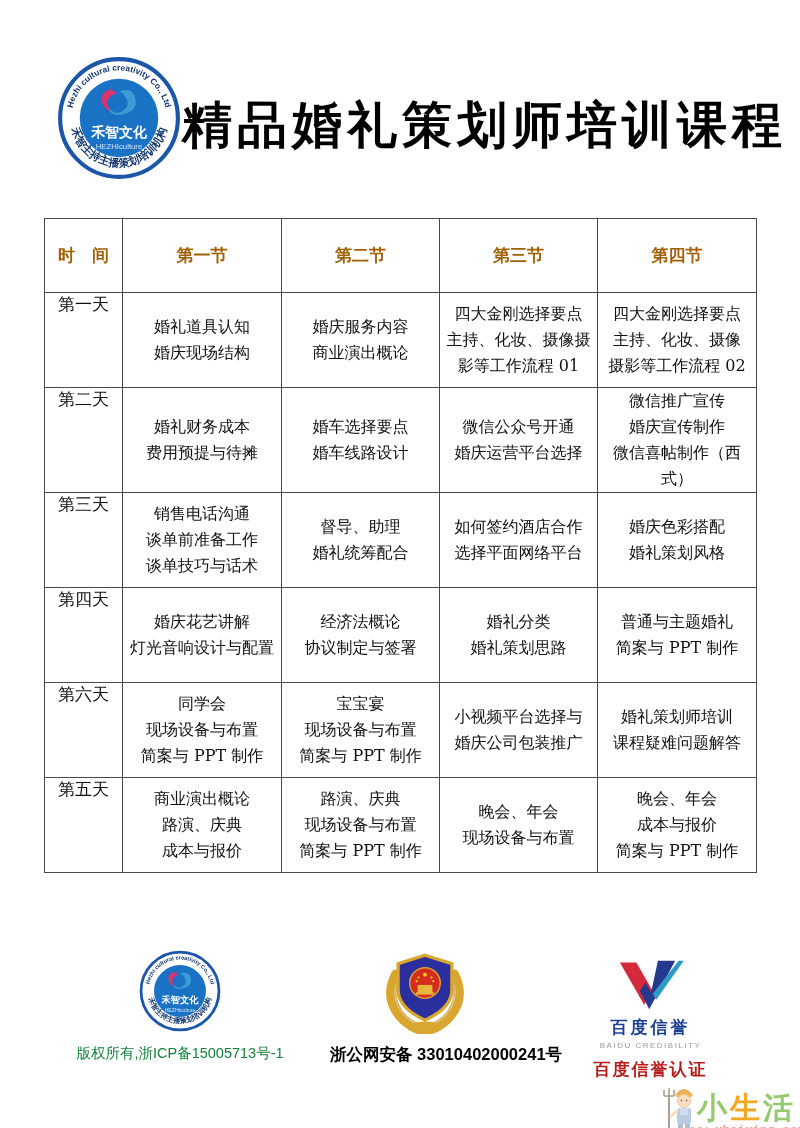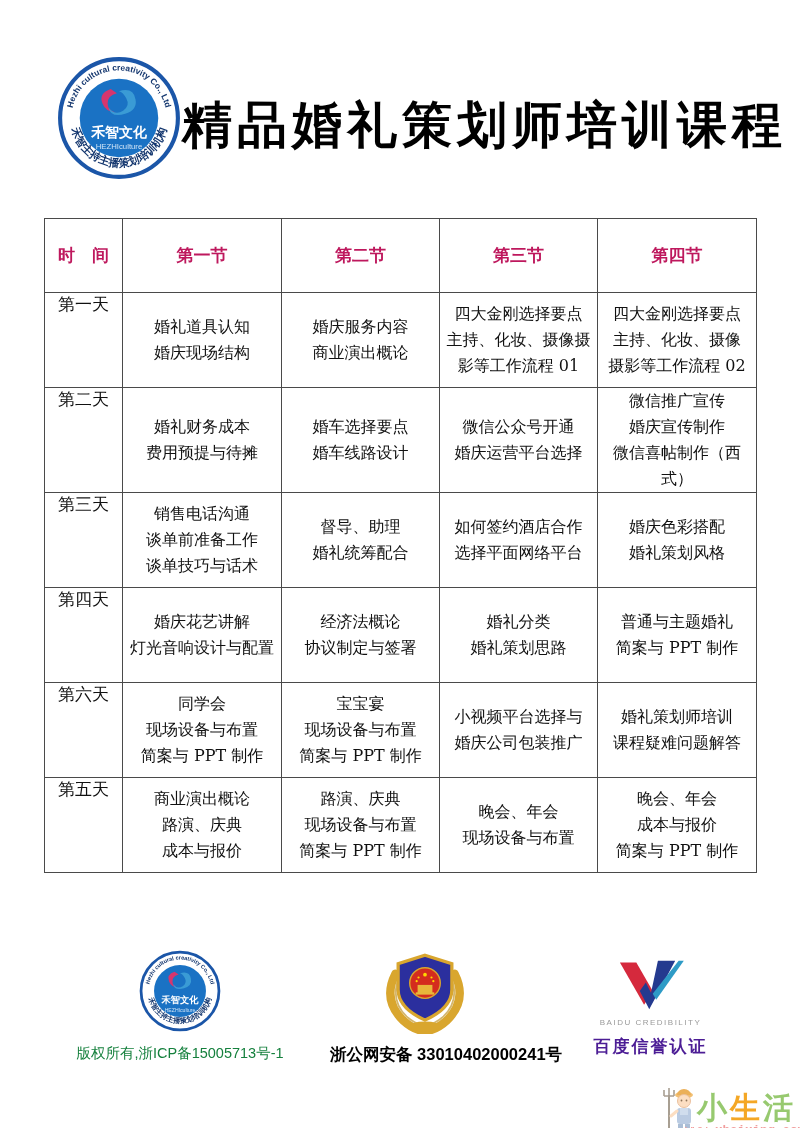--- a/index.html
+++ b/index.html
@@ -20,21 +20,21 @@
   table.course col.c0{width:78px;}
   table.course col.c1{width:159px;}
   table.course col.c2{width:158px;}
   table.course col.c3{width:158px;}
   table.course col.c4{width:159px;}
   table.course th, table.course td{
     border:1px solid #4a4a4a;text-align:center;padding:0 4px;
   }
   table.course thead tr{height:74px;}
   table.course tbody tr{height:95px;}
-  table.course th{font-size:17px;font-weight:600;color:#be185d;}
+  table.course th{font-size:17px;font-weight:600;color:#a16207;}
   td.day{vertical-align:top;padding-top:20px;font-size:17px;color:#111;}
   td.session{
     vertical-align:middle;font-size:16px;line-height:1.62;color:#111;
     white-space:pre-line;
   }
   
   .footer-left{position:absolute;left:60px;top:930px;width:240px;text-align:center;}
   .footer-left .logo-bottom{width:82px;height:82px;display:inline-block;}
   .icp-text{
     margin-top:8px;font-family:"Liberation Sans","DejaVu Sans",sans-serif;
@@ -43,21 +43,21 @@
   .footer-center{position:absolute;left:330px;top:926px;width:190px;text-align:center;}
   .police-badge{width:94px;height:88px;display:inline-block;}
   .police-text{
     margin-top:6px;font-family:Liberation Sans, sans-serif;
     font-size:16.5px;font-weight:700;color:#000;white-space:nowrap;
   }
   .footer-right{position:absolute;left:568px;top:938px;width:165px;text-align:center;}
   .baidu-v{width:76px;height:54px;display:inline-block;}
   .baidu-cn{font-family:"Liberation Sans","DejaVu Sans",sans-serif;font-size:17px;font-weight:700;color:#1e3f94;letter-spacing:3px;}
   .baidu-en{font-family:"Liberation Sans","DejaVu Sans",sans-serif;font-size:8px;color:#9a9a9a;letter-spacing:1.5px;margin-top:2px;}
-  .baidu-cert{font-family:"Liberation Sans","DejaVu Sans",sans-serif;font-size:17px;font-weight:700;color:#4c1d95;letter-spacing:2px;margin-top:8px;}
+  .baidu-cert{font-family:"Liberation Sans","DejaVu Sans",sans-serif;font-size:17px;font-weight:700;color:#b91c1c;letter-spacing:2px;margin-top:8px;}
   
   .watermark{position:absolute;left:655px;top:1062px;width:142px;height:62px;opacity:.85;}
   .wm-figure{position:absolute;left:8px;top:4px;width:34px;height:56px;}
   .wm-name{
     position:absolute;left:42px;top:6px;width:100px;
     font-family:"Liberation Sans","DejaVu Sans",sans-serif;
     font-size:30px;font-weight:700;letter-spacing:3px;white-space:nowrap;
   }
   .wm-url{
     position:absolute;left:30px;top:42px;width:112px;
@@ -219,20 +219,21 @@
     </svg>
     <div class="police-text">浙公网安备 33010402000241号</div>
   </div>
 
   <div class="footer-right">
     <svg class="baidu-v" viewBox="0 0 88 62">
       <polygon points="8,5 27,5 46,38 36,54" fill="#d5293d"></polygon>
       <polygon points="52,3 72,3 42,59 31,38 38,28 44,40" fill="#243a8f"></polygon>
       <polygon points="76,3 82,3 50,48 46,41" fill="#2e9bc6"></polygon>
     </svg>
+    <div class="baidu-cn">百度信誉</div>
     <div class="baidu-en">BAIDU CREDIBILITY</div>
     <div class="baidu-cert">百度信誉认证</div>
   </div>
 
   <div class="watermark">
     <svg class="wm-figure" viewBox="0 0 34 56">
       <line x1="6" y1="9" x2="6" y2="50" stroke="#9a8f80" stroke-width="2"></line>
       <path d="M1,10 h10 M1,4 v6 M6,2 v7 M11,4 v6" stroke="#9a8f80" stroke-width="1.6" fill="none"></path>
       <ellipse cx="21" cy="9" rx="9" ry="3.5" fill="#f0b45a"></ellipse>
       <path d="M14,9 a7,6 0 0 1 14,0 z" fill="#e8a33d"></path>

